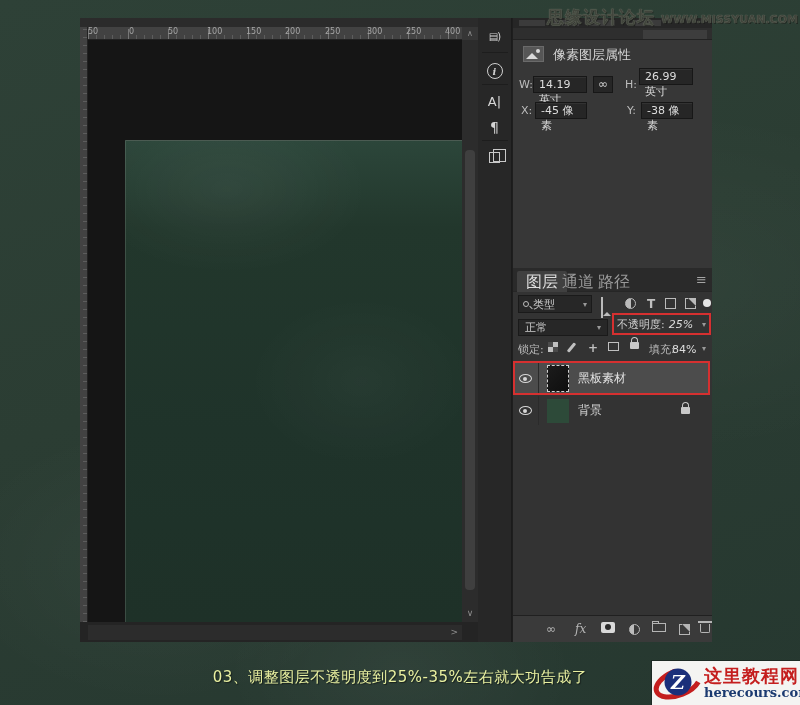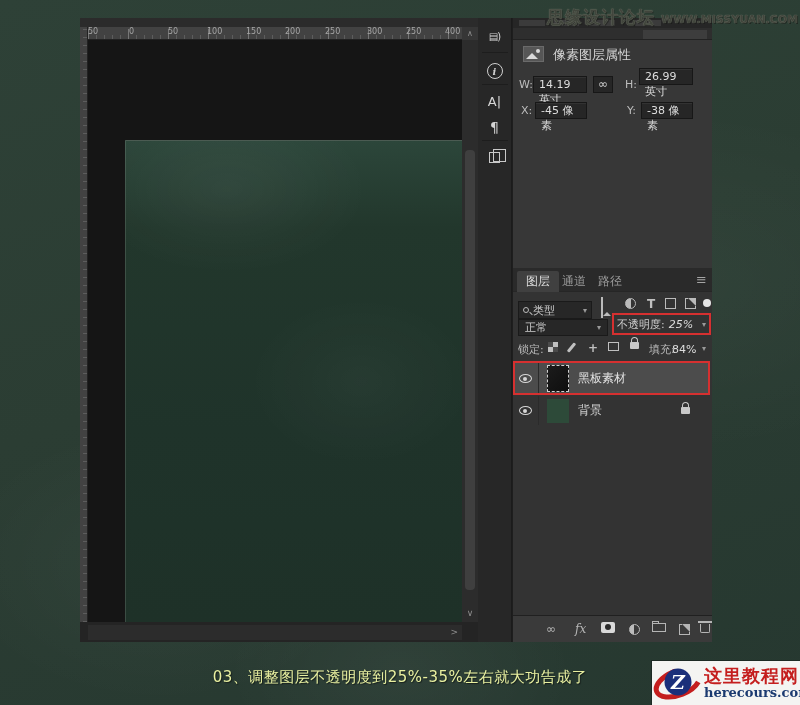--- a/index.html
+++ b/index.html
@@ -75,25 +75,25 @@
   .props-icon::before { content:""; position:absolute; right:3px; top:2px; width:4px; height:4px; border-radius:50%; background:#d9d9d9; }
   .props-title { font-size:13px; color:#d6d6d6; }
   .pfield-label { position:absolute; font-size:11px; color:#bdbdbd; line-height:17px; }
   .pfield-box { position:absolute; height:17px; background:#262626; border:1px solid #171717;
     box-shadow:inset 0 1px 0 rgba(255,255,255,0.06); color:#dedede; font-size:11px; line-height:15px; padding:0 5px; }
   .link-btn { position:absolute; width:20px; height:17px; background:#262626; border:1px solid #171717; color:#cfcfcf;
     font-size:12px; text-align:center; line-height:15px; }
 
   .layers-panel { left:512px; top:268px; width:200px; height:374px; background:#333333; border-left:1px solid #1e1e1e; }
   .lp-tabs { position:absolute; left:0; top:0; width:100%; height:24px; background:#2a2a2a; border-bottom:1px solid #262626; }
-  .lp-tab { position:absolute; top:3px; height:21px; padding:0 9px; font-size:12px; line-height:21px; color:#9a9a9a; }
+  .lp-tab { position:absolute; top:3px; height:21px; padding:0 9px; font-size:16px; line-height:21px; color:#9a9a9a; }
   .lp-tab.active { background:#404040; color:#ddd; border-radius:2px 2px 0 0; }
   .lp-menu { position:absolute; right:5px; top:4px; color:#a5a5a5; font-size:13px; }
 
-  .filter-box { position:absolute; left:5px; top:33px; width:74px; height:18px; background:#272727; border:1px solid #1a1a1a;
+  .filter-box { position:absolute; left:5px; top:27px; width:74px; height:18px; background:#272727; border:1px solid #1a1a1a;
     display:flex; align-items:center; gap:4px; padding:0 4px; color:#cccccc; font-size:11px; }
   .search-glass { width:6px; height:6px; border:1px solid #bbb; border-radius:50%; position:relative; flex:0 0 auto; }
   .search-glass::after { content:""; position:absolute; left:5px; top:5px; width:4px; height:1px; background:#bbb; transform:rotate(45deg); }
   .chev { color:#999; font-size:8px; margin-left:auto; }
   .f-icon { position:absolute; top:30px; color:#c0c0c0; }
   .ic-pixel { width:13px; height:11px; border:1px solid #bbb; position:relative; overflow:hidden; }
   .ic-pixel::after { content:""; position:absolute; left:1px; bottom:1px; border-left:4px solid transparent;
     border-right:4px solid transparent; border-bottom:4px solid #bbb; }
   .ic-adj { width:11px; height:11px; border:1px solid #bbb; border-radius:50%;
     background:linear-gradient(90deg,#bbb 50%,transparent 50%); }

